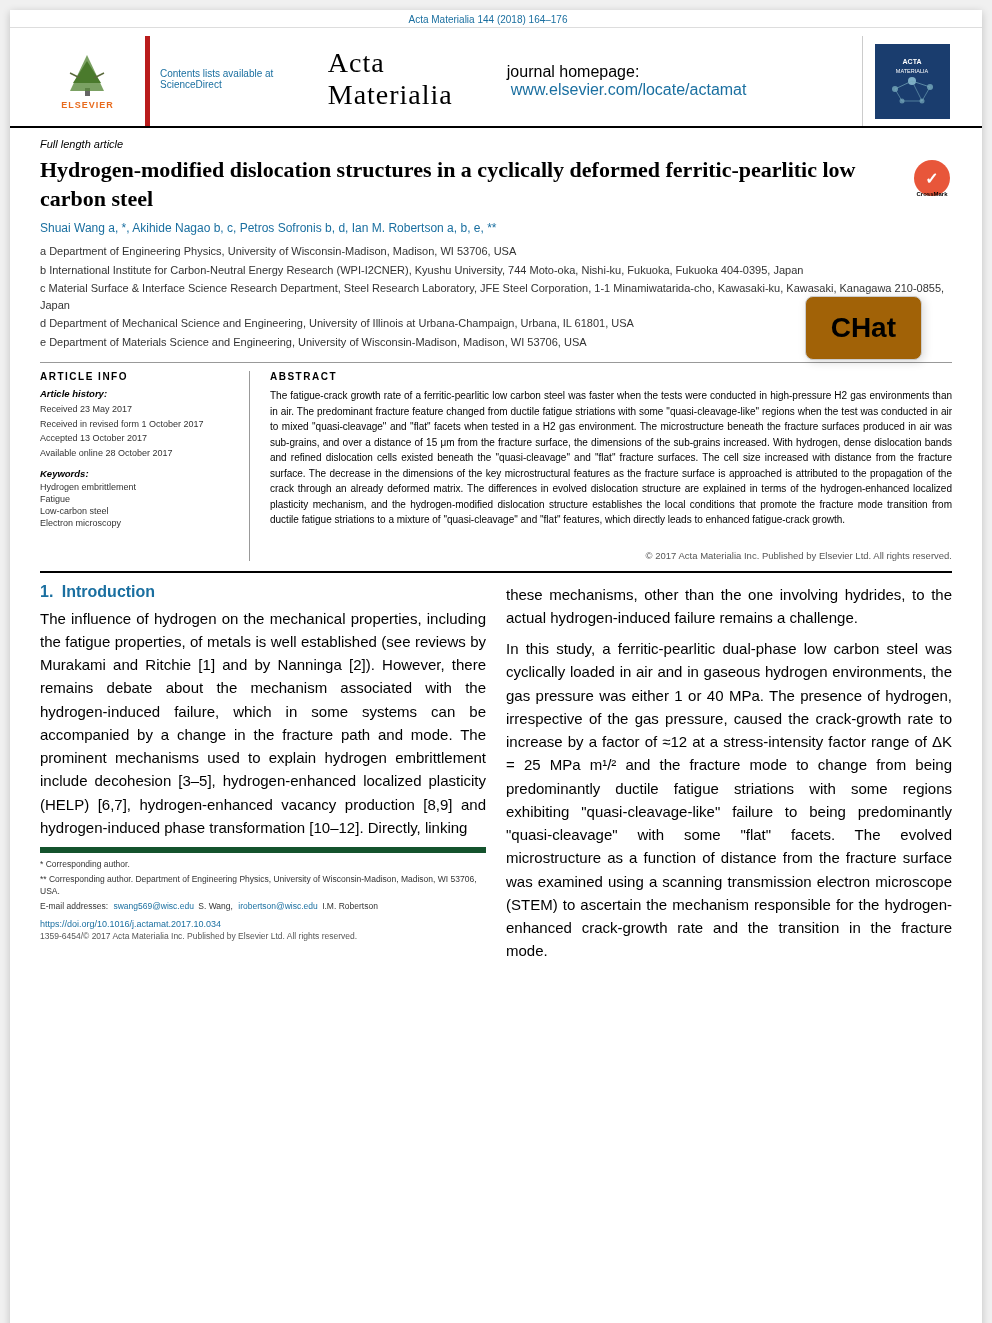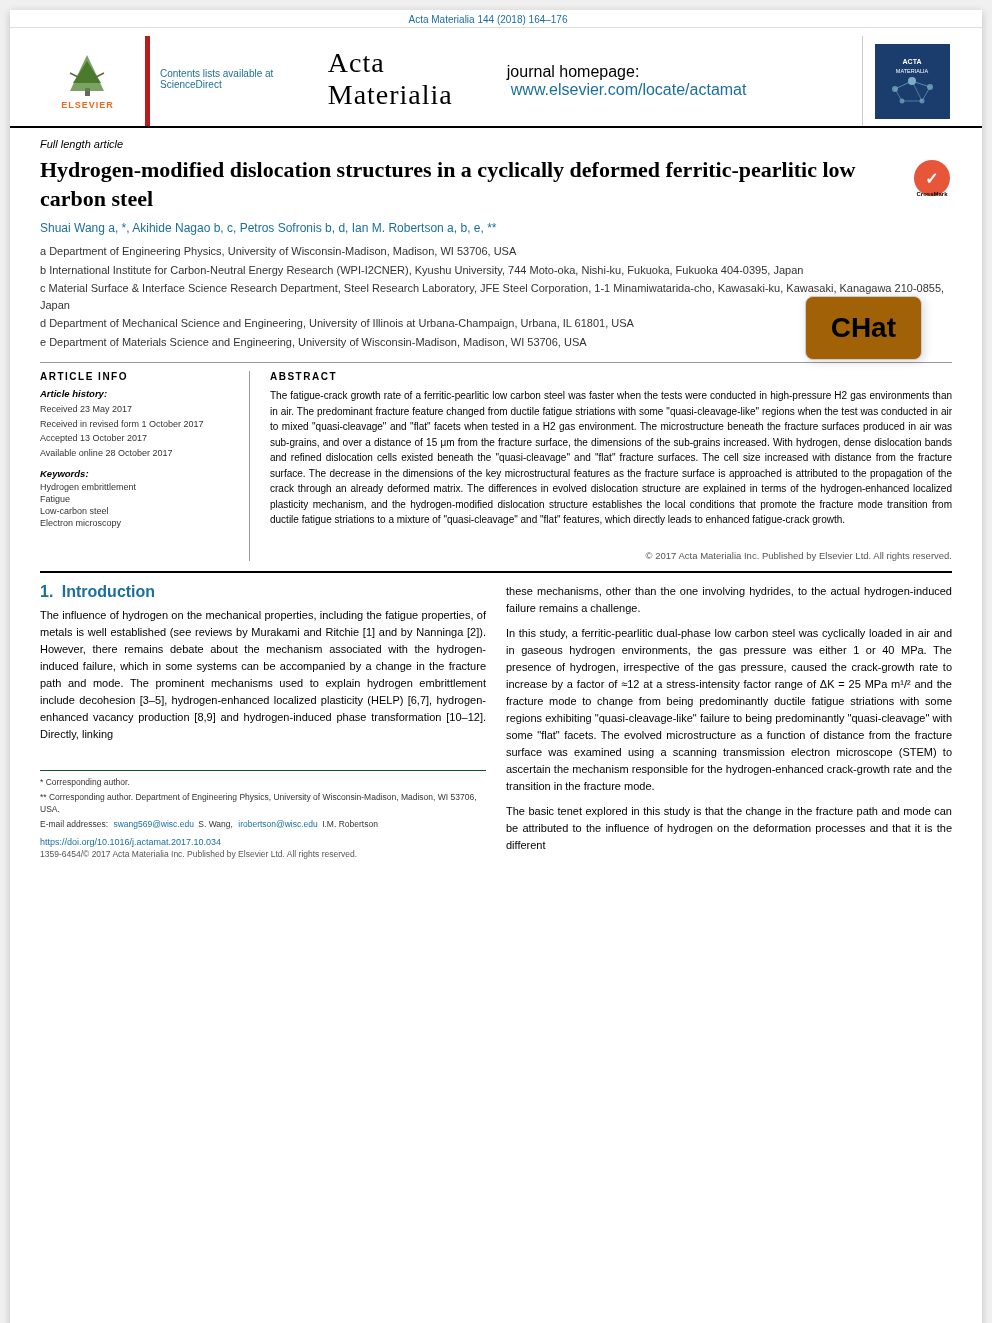--- a/index.html
+++ b/index.html
@@ -241,30 +241,30 @@
       flex: 1;
     }
     .section-title {
       font-size: 16px;
       font-weight: bold;
       color: #1a6fa0;
       font-family: Arial, sans-serif;
       margin-bottom: 6px;
     }
     .body-text {
-      font-size: 11px;
+      font-size: 15px;
       color: #000;
       line-height: 1.55;
       text-align: justify;
       font-family: Arial, sans-serif;
       margin-bottom: 8px;
     }
     .footnotes {
-      border-top: 1px solid #14532d;
-      margin-top: 27px;
+      border-top: 6px solid #14532d;
+      margin-top: 8px;
       padding-top: 6px;
     }
     .footnote-item {
       font-size: 8.5px;
       color: #333;
       font-family: Arial, sans-serif;
       margin-bottom: 3px;
       line-height: 1.4;
     }
     .doi-line {
@@ -432,21 +432,20 @@
 
         <div class="doi-line">
           <span>https://doi.org/10.1016/j.actamat.2017.10.034</span>
         </div>
         <div class="issn-line">1359-6454/© 2017 Acta Materialia Inc. Published by Elsevier Ltd. All rights reserved.</div>
       </div>
 
       <div class="main-col">
         <div class="body-text">these mechanisms, other than the one involving hydrides, to the actual hydrogen-induced failure remains a challenge.</div>
         <div class="body-text">In this study, a ferritic-pearlitic dual-phase low carbon steel was cyclically loaded in air and in gaseous hydrogen environments, the gas pressure was either 1 or 40 MPa. The presence of hydrogen, irrespective of the gas pressure, caused the crack-growth rate to increase by a factor of ≈12 at a stress-intensity factor range of ΔK = 25 MPa m¹/² and the fracture mode to change from being predominantly ductile fatigue striations with some regions exhibiting "quasi-cleavage-like" failure to being predominantly "quasi-cleavage" with some "flat" facets. The evolved microstructure as a function of distance from the fracture surface was examined using a scanning transmission electron microscope (STEM) to ascertain the mechanism responsible for the hydrogen-enhanced crack-growth rate and the transition in the fracture mode.</div>
-        <div class="body-text">The basic tenet explored in this study is that the change in the fracture path and mode can be attributed to the influence of hydrogen on the deformation processes and that it is the different</div>
       </div>
     </div>
   </div>
 
   <div class="chat-overlay">
     <span>CHat</span>
   </div>
 </div>
 
 </body></html>

